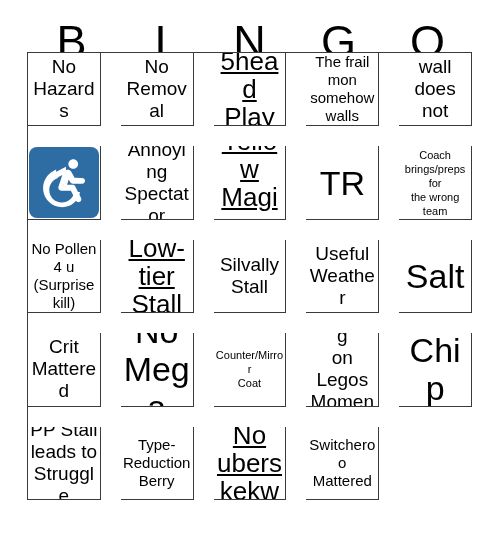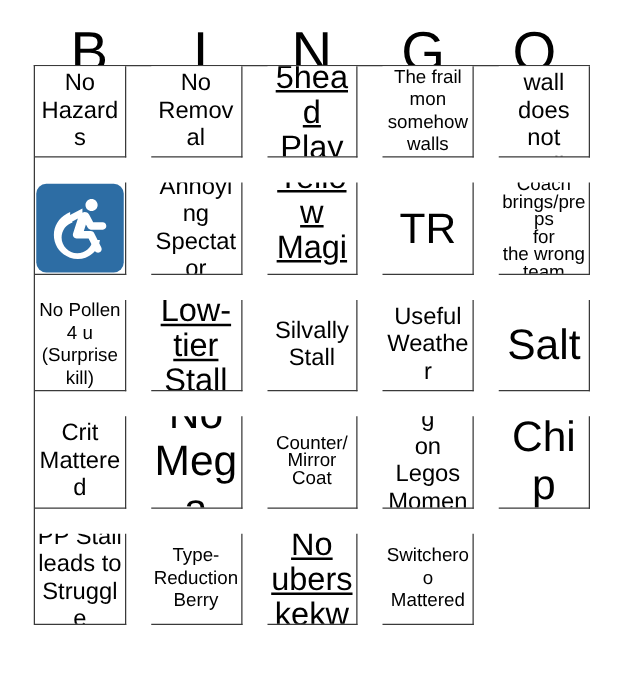--- a/index.html
+++ b/index.html
@@ -82,21 +82,21 @@
     color: #000000;
     word-wrap: break-word;
     white-space: pre-line;
   }
 
   
   .sz-xl .cell-text { font-size: 34px; line-height: 38px; }
   .sz-lg .cell-text { font-size: 26px; line-height: 28px; text-decoration: underline; }
   .sz-md .cell-text { font-size: 19px; line-height: 22px; }
   .sz-sm .cell-text { font-size: 15px; line-height: 18px; }
-  .sz-xs .cell-text { font-size: 15px; line-height: 14px; }
+  .sz-xs .cell-text { font-size: 11px; line-height: 14px; }
 
   
   .cell.marked {
     padding: 0;
   }
   .marker {
     position: absolute;
     left: 1px;
     top: 1px;
     right: 1px;

